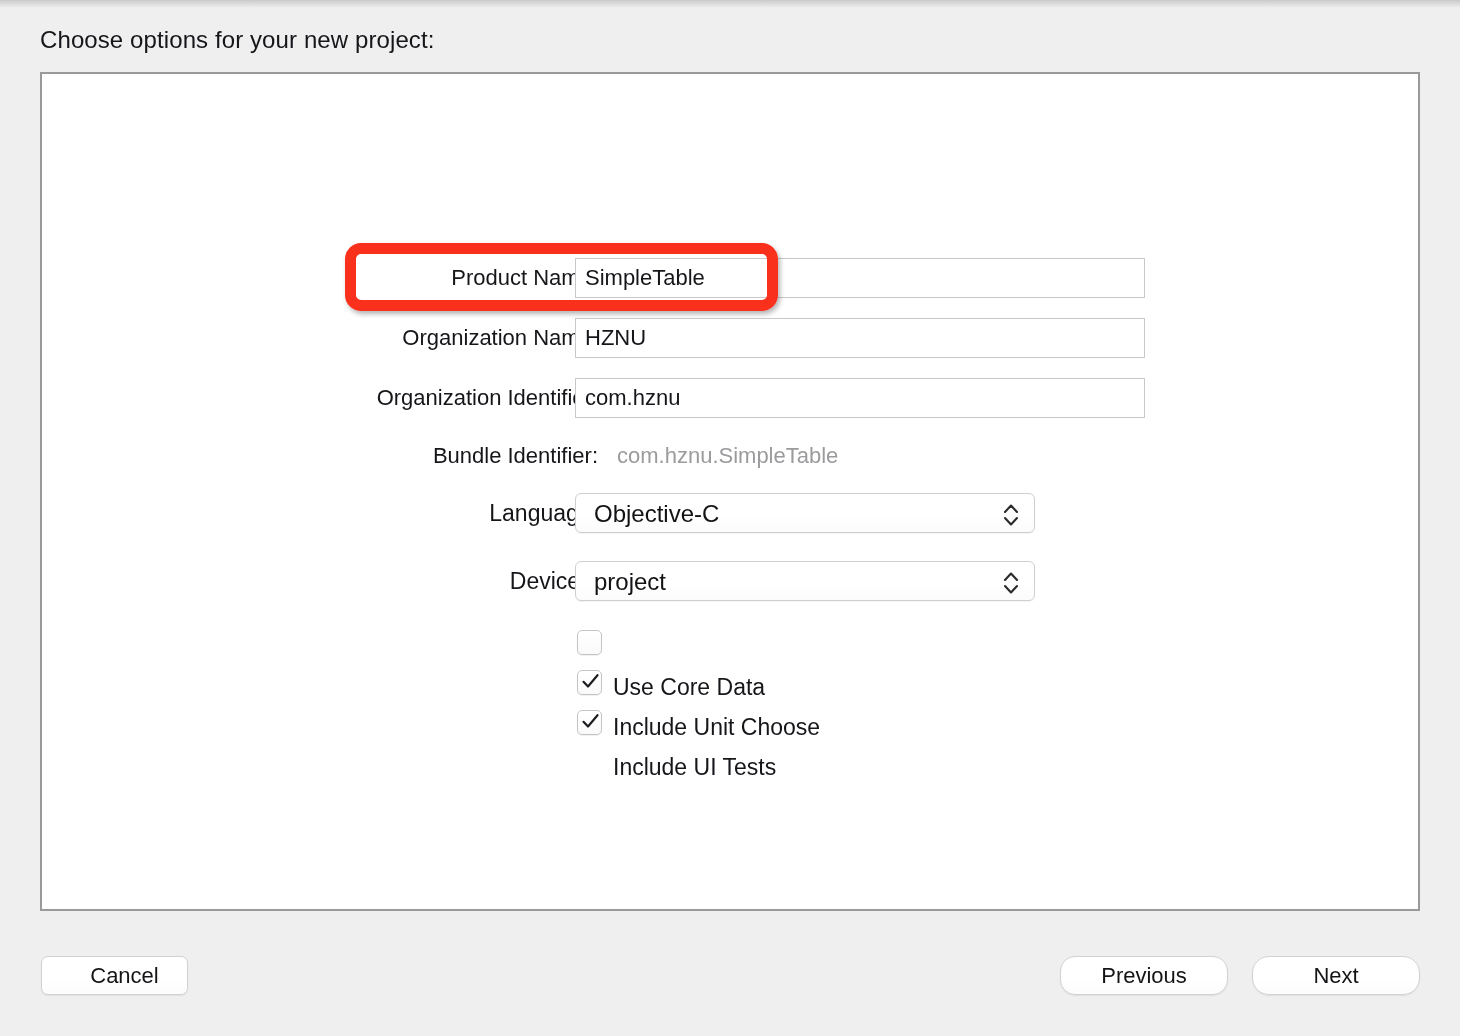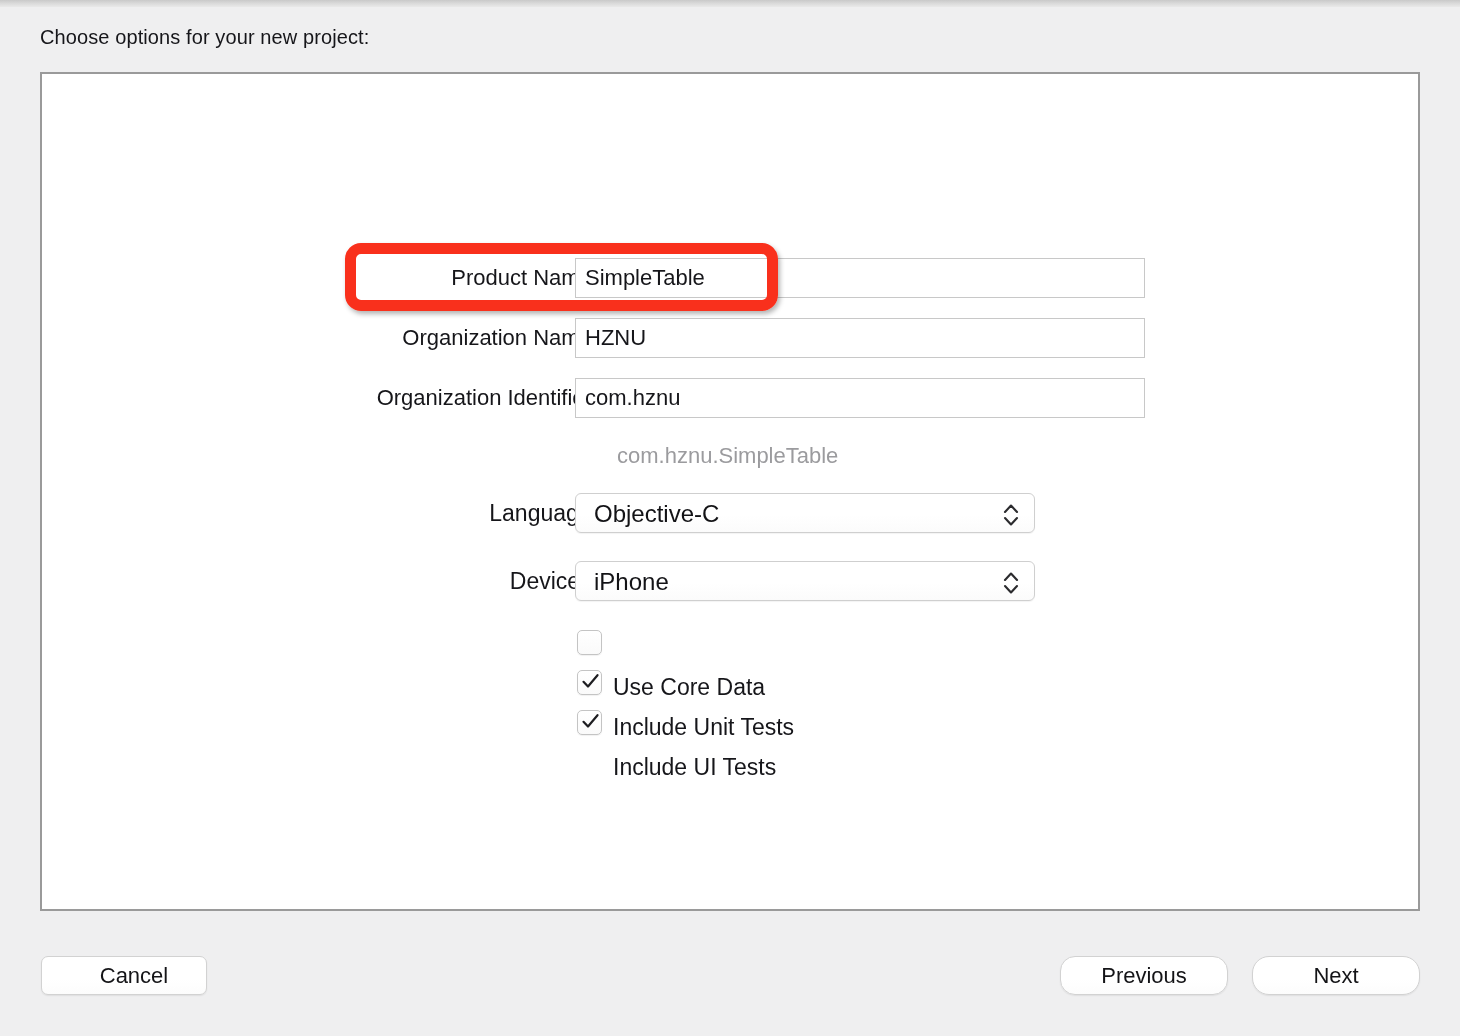--- a/index.html
+++ b/index.html
@@ -22,21 +22,21 @@
     position: absolute;
     left: 0; top: 0;
     width: 1460px; height: 7px;
     background: linear-gradient(to bottom, #c9c9c9 0%, #d9d9d9 45%, #e9e9e9 100%);
   }
 
   .page-title {
     position: absolute;
     left: 40px;
     top: 26px;
-    font-size: 20px;
+    font-size: 24px;
     letter-spacing: 0.1px;
     color: #16161a;
     white-space: nowrap;
   }
 
   
   .panel {
     position: absolute;
     left: 40px;
     top: 72px;
@@ -169,21 +169,21 @@
     background: linear-gradient(to bottom, #ffffff 0%, #ffffff 60%, #fcfcfc 100%);
     border: 1px solid #d2d2d2;
     border-radius: 7px;
     box-shadow: 0 1px 1.5px rgba(0,0,0,0.07);
     font-size: 22px;
     line-height: 37px;
     text-align: center;
     color: #141417;
     white-space: nowrap;
   }
-  #btn-cancel   { left: 41px;   top: 956px; width: 166px; padding-left: 20px; }
+  #btn-cancel   { left: 41px;   top: 956px; width: 147px; padding-left: 20px; }
   #btn-previous { left: 1060px; top: 956px; width: 168px; border-radius: 15px; }
   #btn-next     { left: 1252px; top: 956px; width: 168px; border-radius: 17px; }
 
   
   .annotation-box {
     position: absolute;
     left: 345px;
     top: 243px;
     width: 433px;
     height: 68px;
@@ -212,40 +212,41 @@
     <div class="row-label">Organization Name:</div>
     <div class="field">HZNU</div>
   </div>
 
   <div class="form-row" style="top:304px;">
     <div class="row-label">Organization Identifier:</div>
     <div class="field">com.hznu</div>
   </div>
 
   <div class="form-row" style="top:362px;">
+    <div class="row-label">Bundle Identifier:</div>
     <div class="static-value">com.hznu.SimpleTable</div>
   </div>
 
   <div class="form-row" style="top:419px;">
     <div class="row-label big">Language:</div>
     <div class="popup">
       <span class="popup-value">Objective-C</span>
       <span class="popup-stepper">
         <svg width="18" height="26" viewBox="0 0 18 26">
           <path d="M3 10 L9 3.5 L15 10" fill="none" stroke="#2b2b2e" stroke-width="2.1" stroke-linecap="round" stroke-linejoin="round"></path>
           <path d="M3 16 L9 22.5 L15 16" fill="none" stroke="#2b2b2e" stroke-width="2.1" stroke-linecap="round" stroke-linejoin="round"></path>
         </svg>
       </span>
     </div>
   </div>
 
   <div class="form-row" style="top:487px;">
     <div class="row-label big">Devices:</div>
     <div class="popup">
-      <span class="popup-value">iPhone</span>
+      <span class="popup-value">project</span>
       <span class="popup-stepper">
         <svg width="18" height="26" viewBox="0 0 18 26">
           <path d="M3 10 L9 3.5 L15 10" fill="none" stroke="#2b2b2e" stroke-width="2.1" stroke-linecap="round" stroke-linejoin="round"></path>
           <path d="M3 16 L9 22.5 L15 16" fill="none" stroke="#2b2b2e" stroke-width="2.1" stroke-linecap="round" stroke-linejoin="round"></path>
         </svg>
       </span>
     </div>
   </div>
 
   <div class="check-row" style="top:554px;">
@@ -254,21 +255,21 @@
   </div>
 
   <div class="check-row" style="top:594px;">
     <span class="checkbox">
       <span class="tick">
         <svg width="19" height="19" viewBox="0 0 19 19">
           <path d="M2.5 9.8 L7 14.5 L16.5 3.2" fill="none" stroke="#1d1d20" stroke-width="2.2" stroke-linecap="round" stroke-linejoin="round"></path>
         </svg>
       </span>
     </span>
-    <span class="check-label">Include Unit Tests</span>
+    <span class="check-label">Include Unit Choose</span>
   </div>
 
   <div class="check-row" style="top:634px;">
     <span class="checkbox">
       <span class="tick">
         <svg width="19" height="19" viewBox="0 0 19 19">
           <path d="M2.5 9.8 L7 14.5 L16.5 3.2" fill="none" stroke="#1d1d20" stroke-width="2.2" stroke-linecap="round" stroke-linejoin="round"></path>
         </svg>
       </span>
     </span>

